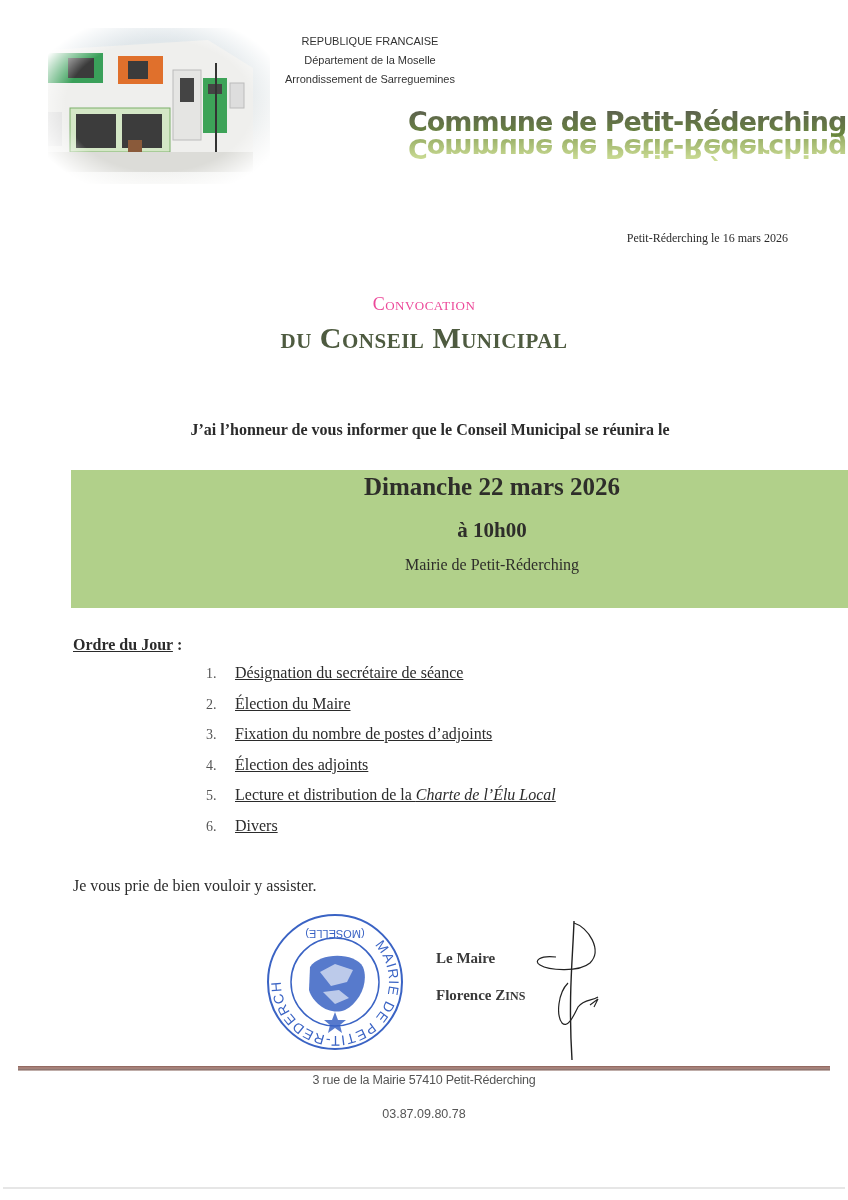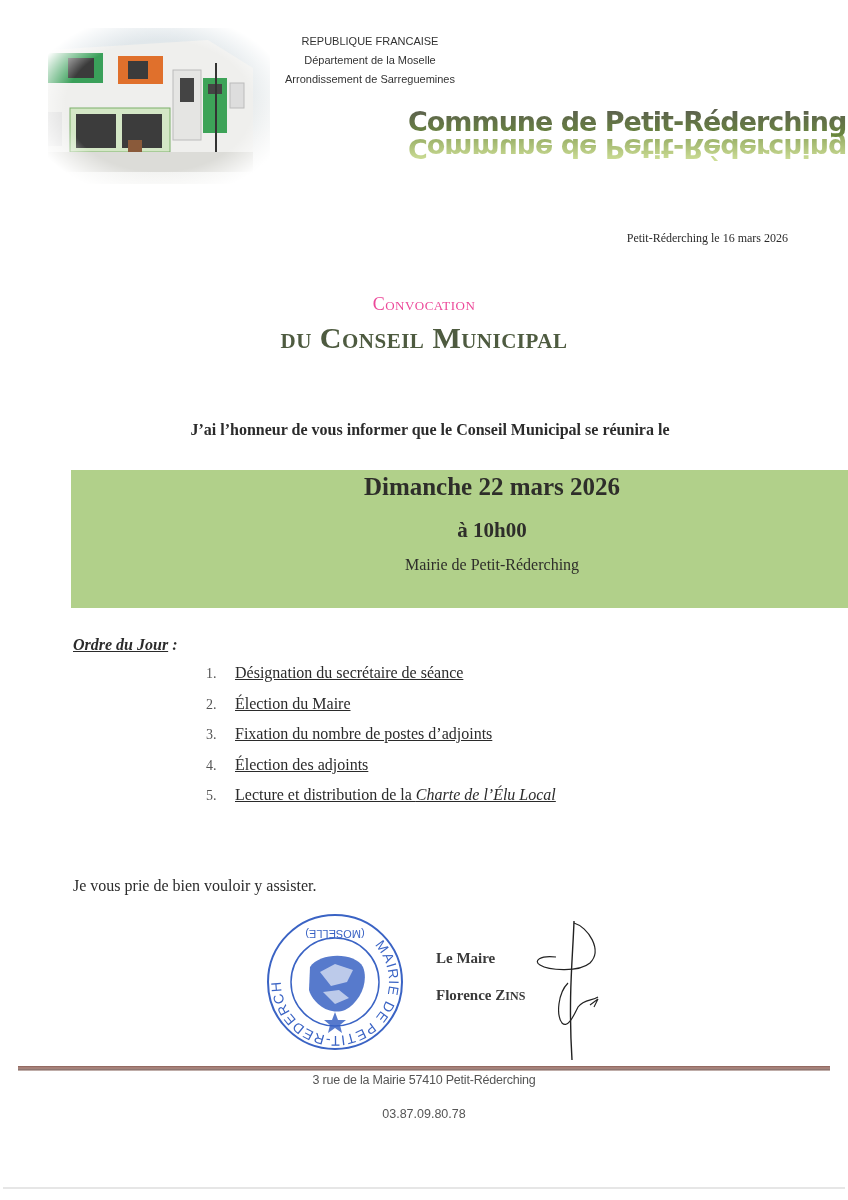--- a/index.html
+++ b/index.html
@@ -28,21 +28,21 @@
   #conv-2 { left:0; width:848px; top:321px; text-align:center; font-size:30px; font-weight:bold; font-variant:small-caps; color:#4e5b40; letter-spacing:0.5px; }
 
   #intro { left:0; width:860px; top:421px; text-align:center; font-size:16px; font-weight:bold; color:#2b2b2b; }
 
   #green-box { left:71px; top:470px; width:842px; height:138px; background:#b1d08a; }
   #meet-date { left:0; width:100%; top:3px; text-align:center; font-size:25px; font-weight:bold; color:#2e2e2a; }
   #meet-time { left:0; width:100%; top:48px; text-align:center; font-size:21px; font-weight:bold; color:#2e2e2a; }
   #meet-place { left:0; width:100%; top:86px; text-align:center; font-size:16px; color:#2e2e2a; }
   #meet-room { left:0; width:100%; top:116px; text-align:center; font-size:16px; color:#2e2e2a; }
 
-  #agenda-title { left:73px; top:636px; font-size:16px; font-weight:bold;font-style:italic; }
+  #agenda-title { left:73px; top:636px; font-size:16px; font-weight:bold; }
   #agenda-title .u { text-decoration:underline; }
   #agenda-list { left:206px; top:664px; margin:0; padding:0; list-style:none; }
   #agenda-list li { height:30.6px; font-size:16px; position:relative; white-space:nowrap; }
   #agenda-list .num { display:inline-block; width:29px; font-size:14px; color:#555; }
   #agenda-list .txt { color:#2b2b2b;text-decoration:underline; }
   #agenda-list .it { font-style:italic; }
 
   #closing { left:73px; top:877px; font-size:16px; }
 
   #stamp { left:265px; top:912px; width:140px; height:140px; }
@@ -115,20 +115,21 @@
 </div>
 
 <div id="agenda-title" class="abs"><span class="u">Ordre du Jour</span><span> :</span></div>
 
 <ol id="agenda-list" class="abs">
   <li><span class="num">1.</span><span class="txt">Désignation du secrétaire de séance</span></li>
   <li><span class="num">2.</span><span class="txt">Élection du Maire</span></li>
   <li><span class="num">3.</span><span class="txt">Fixation du nombre de postes d’adjoints</span></li>
   <li><span class="num">4.</span><span class="txt">Élection des adjoints</span></li>
   <li><span class="num">5.</span><span class="txt">Lecture et distribution de la </span><span class="txt it">Charte de l’Élu Local</span></li>
+  <li><span class="num">6.</span><span class="txt">Divers</span></li>
 </ol>
 
 <div id="closing" class="abs">Je vous prie de bien vouloir y assister.</div>
 
 <svg id="stamp" class="abs" viewBox="0 0 140 140">
   <defs>
     <path id="ringpath" d="M70,70 m-54,0 a54,54 0 1,1 108,0 a54,54 0 1,1 -108,0"></path>
   </defs>
   <circle cx="70" cy="70" r="67" fill="none" stroke="#3a63c4" stroke-width="2"></circle>
   <circle cx="70" cy="70" r="44" fill="none" stroke="#3a63c4" stroke-width="1.5"></circle>

